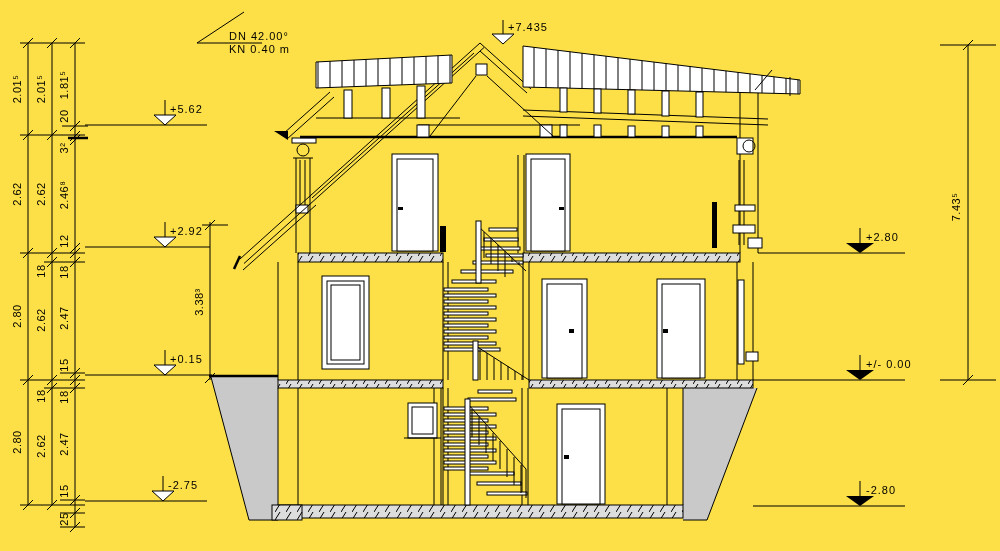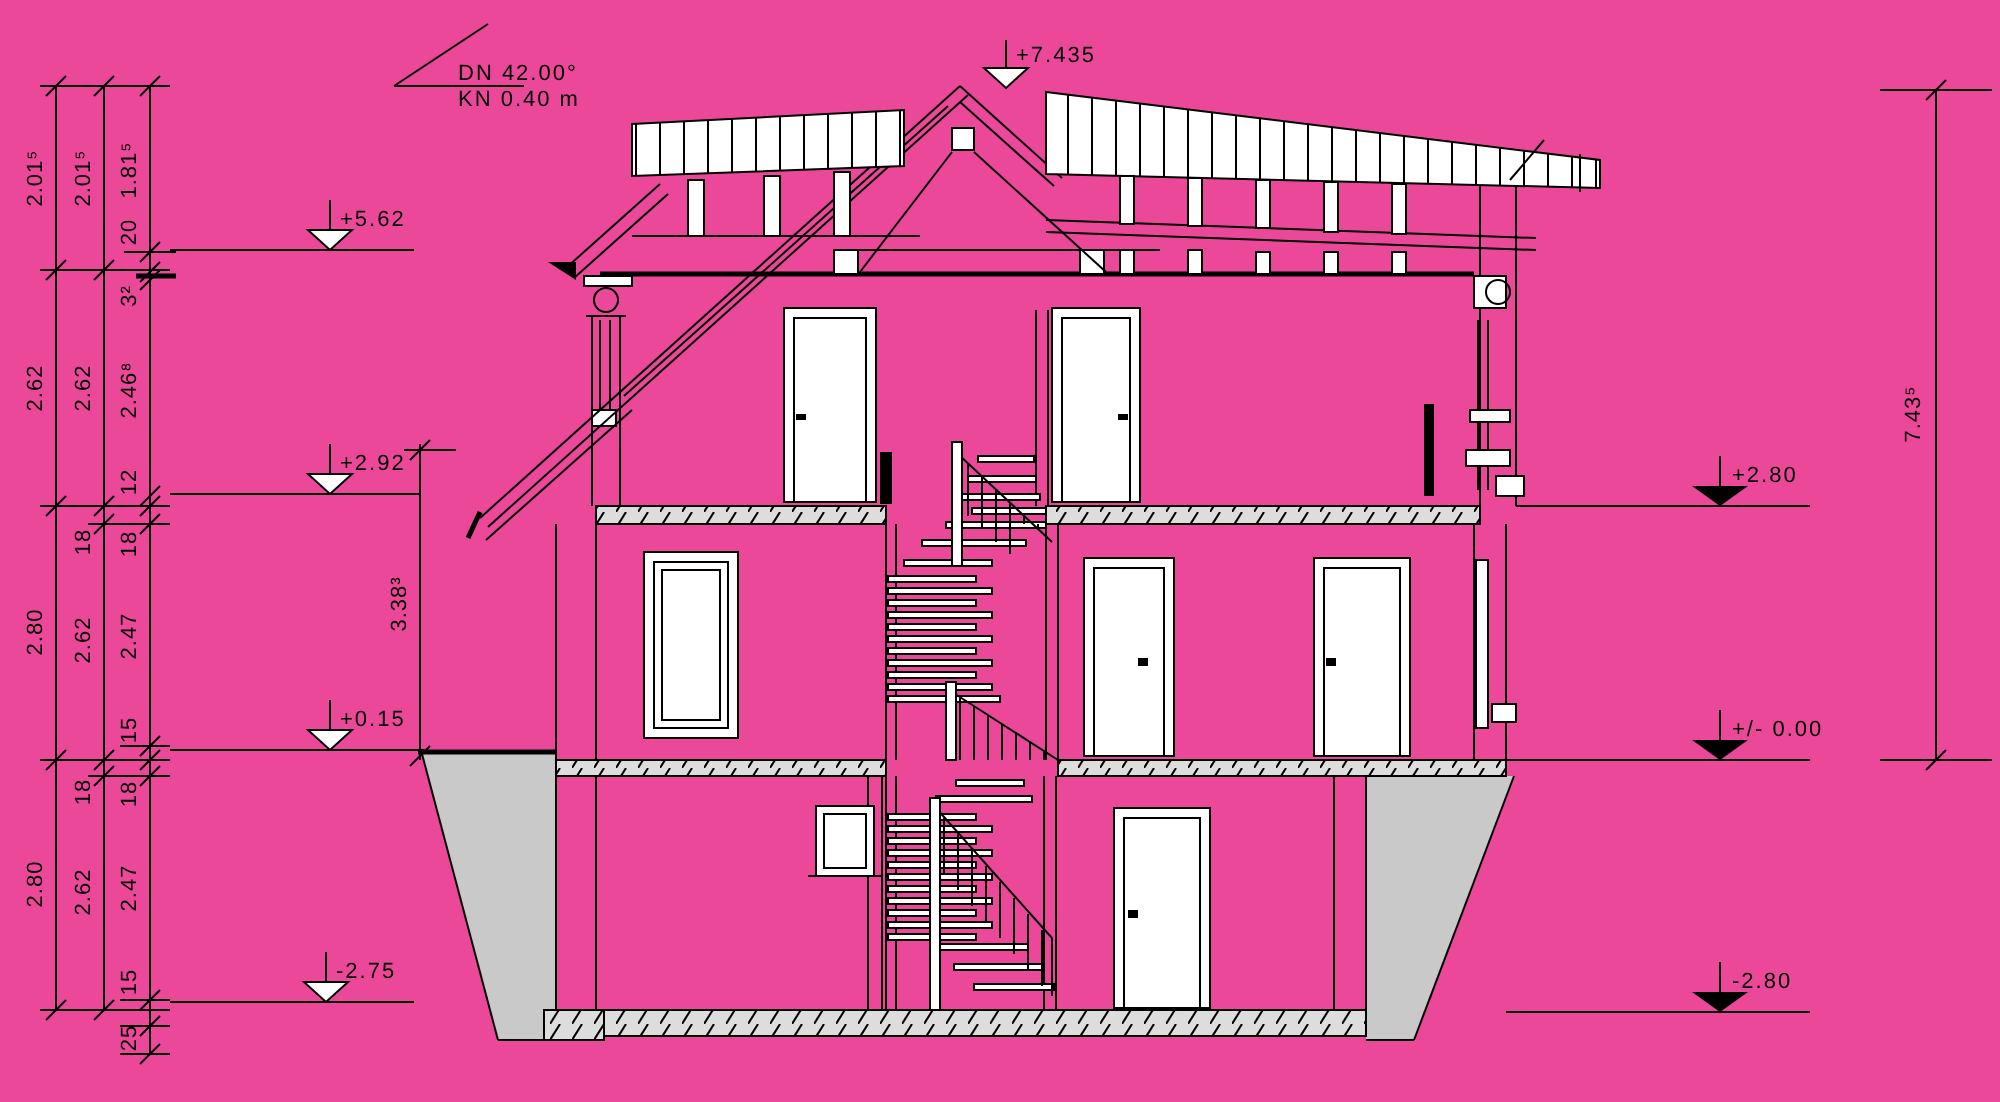--- a/index.html
+++ b/index.html
@@ -1,16 +1,16 @@
 <!DOCTYPE html>
 <html><head>
 <meta charset="utf-8">
 <style>
   html,body{margin:0;padding:0;background:#ffffff;}
-  .canvas{position:relative;width:1000px;height:551px;background:#ec4899;overflow:hidden;
+  .canvas{position:relative;width:1000px;height:551px;background:#fde047;overflow:hidden;
           font-family:"Liberation Sans", sans-serif;}
   svg text{font-family:"Liberation Sans", sans-serif;font-size:11px;letter-spacing:1px;fill:#000;}
   svg .dim{font-size:11px;letter-spacing:0.5px;}
   svg line,svg path,svg rect.lw,svg polygon.lw,svg circle.lw{stroke:#000;stroke-width:1;fill:none;}
   svg .thick{stroke-width:2.5;}
   svg .w{fill:#fff;stroke:#000;stroke-width:1;}
   svg .blk{fill:#000;stroke:none;}
 </style>
 </head>
 <body>

